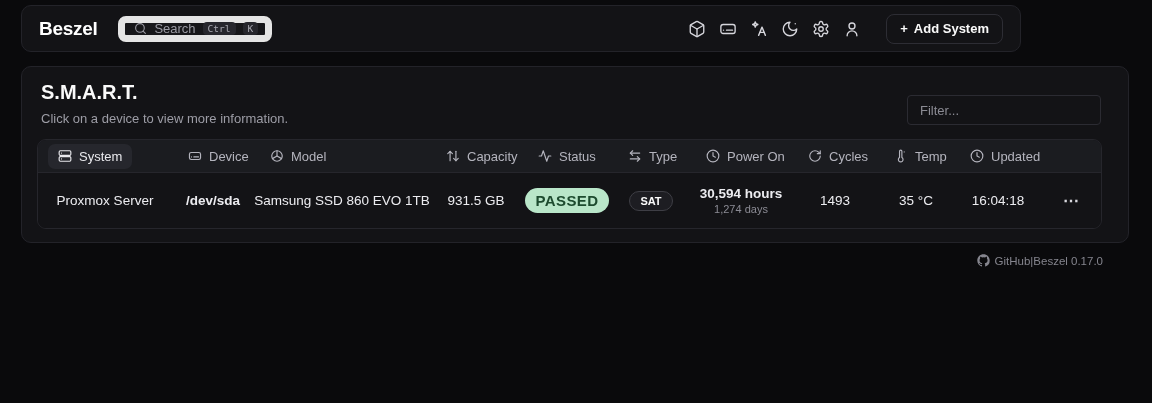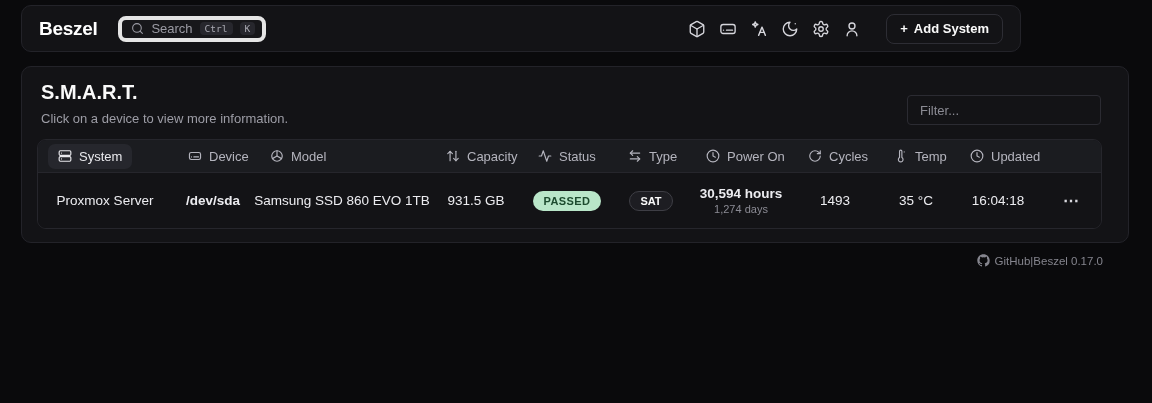--- a/index.html
+++ b/index.html
@@ -17,21 +17,21 @@
     position: absolute; left: 21px; top: 5px; width: 1000px; height: 47px;
     background: #131316; border: 1px solid #232329; border-radius: 10px;
     display: flex; align-items: center; padding: 0 17px;
   }
   .logo {
     font-size: 19px; font-weight: 800; letter-spacing: -0.3px; color: #ffffff;
     cursor: pointer;
   }
   .search-pill {
     margin-left: 21px; height: 26px; display: flex; align-items: center; gap: 7px;
-    border: 4px solid #e5e5e5; border-radius: 8px; padding: 0 7px 0 9px;
+    border: 7px solid #e5e5e5; border-radius: 8px; padding: 0 7px 0 9px;
     color: #9b9ba4; cursor: pointer; background: #17171a;
   }
   .search-pill .search-label { font-size: 13px; }
   .kbd {
     background: #27272d; color: #a9a9b2; border-radius: 4px; padding: 2px 5px;
     font-family: "DejaVu Sans Mono", monospace; font-size: 9.5px; line-height: 1;
   }
   .nav-right { margin-left: auto; display: flex; align-items: center; gap: 12px; }
   .icon-btn {
     width: 19px; height: 19px; color: #d6d6dc; cursor: pointer;
@@ -82,21 +82,21 @@
     margin-left: -6px; color: #e9e9ed;
   }
   .trow { height: 55px; align-items: center; cursor: pointer; background: #131316; }
   .td {
     display: flex; align-items: center; justify-content: center;
     font-size: 13.5px; font-weight: 500; color: #ececf0; white-space: nowrap;
   }
   .td-poweron { flex-direction: column; line-height: 1.3; }
   .days { font-size: 11px; font-weight: 400; color: #8b8b94; }
   .badge-passed {
-    background: #b9e6c9; color: #1d4b2f; font-size: 11px; font-weight: 700;
+    background: #b9e6c9; color: #1d4b2f; font-size: 15px; font-weight: 700;
     letter-spacing: 0.4px; padding: 4px 11px; border-radius: 999px;
   }
   .badge-sat {
     background: #1d1d22; border: 1px solid #3e3e45; color: #fafafa;
     font-size: 11px; font-weight: 700; padding: 3px 10px; border-radius: 999px;
   }
   .ellipsis-btn { color: #d8d8de; font-size: 16px; font-weight: 700; letter-spacing: 1px; cursor: pointer; }
 
   
   .footer {

